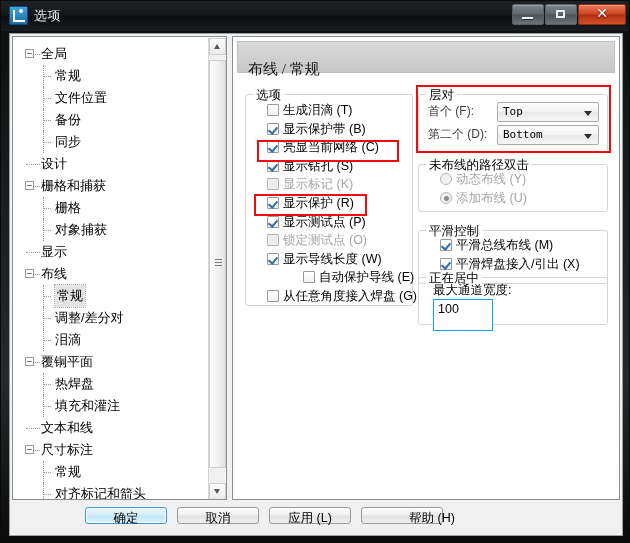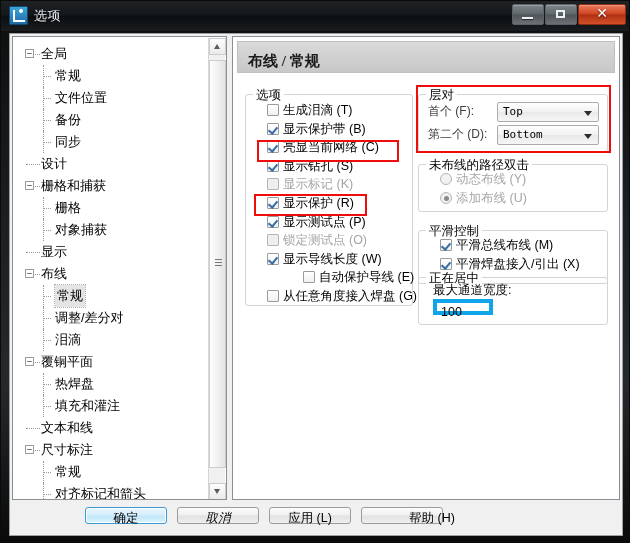--- a/index.html
+++ b/index.html
@@ -243,23 +243,23 @@
   .page-header {
     position: absolute;
     left: 4px; top: 4px;
     width: 378px; height: 32px;
     background: linear-gradient(to bottom, #d9d9d9, #c8c8c8);
     border: 1px solid #c0c0c0;
     box-sizing: border-box;
   }
   .page-header .ph-text {
     position: absolute;
-    left: 10px; top: 10px;
+    left: 10px; top: 18px;
     font-size: 15px;
-    font-weight: bold;
+    font-weight: normal;
     color: #1a1a1a;
     font-family: "Liberation Serif", "DejaVu Serif", serif;
   }
   
   .group {
     position: absolute;
     border: 1px solid #d4d4d4;
     border-radius: 3px;
     box-sizing: border-box;
     background: transparent;
@@ -361,23 +361,23 @@
   .combo .arrow {
     position: absolute;
     right: 6px; top: 8px;
     width: 0; height: 0;
     border-left: 4px solid transparent;
     border-right: 4px solid transparent;
     border-top: 5px solid #2b2b2b;
   }
   .txtfield {
     position: absolute;
-    height: 16px;
+    height: 32px;
     background: #ffffff;
-    border: 4px solid #0ea5e9;
+    border: 1px solid #0ea5e9;
     box-sizing: border-box;
   }
   .txtfield span {
     position: absolute;
     left: 4px; top: 2px;
     font-size: 12.5px;
     color: #000;
   }
   .plain-label {
     position: absolute;
@@ -411,21 +411,21 @@
     line-height: 21px;
     text-align: center;
     white-space: nowrap;
   }
   .btn.default {
     background: linear-gradient(to bottom, #eaf6fd 0%, #d5eefb 47%, #bfe6f9 53%, #dff3fd 100%);
     border: 1px solid #3c9ad1;
     box-shadow: inset 0 0 0 1px #ffffff;
   }
   .btn-ok   { left: 75px; }
-  .btn-cancel { left: 167px; font-style: italic; }
+  .btn-cancel { left: 167px; }
   .btn-apply  { left: 259px; }
   .btn-help   { left: 351px; padding-left: 47px; }
 </style>
 </head>
 <body>
 
 <div class="window">
 
   <div class="titlebar">
     <div class="title-left">

